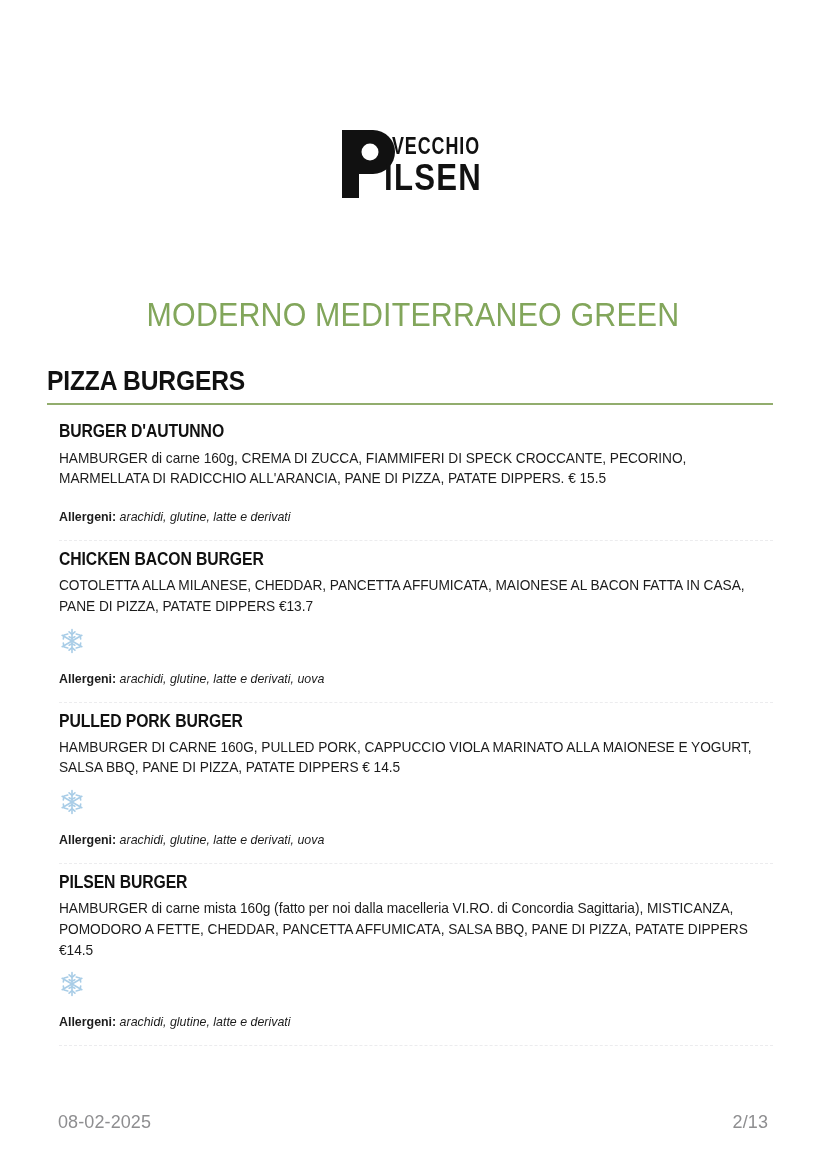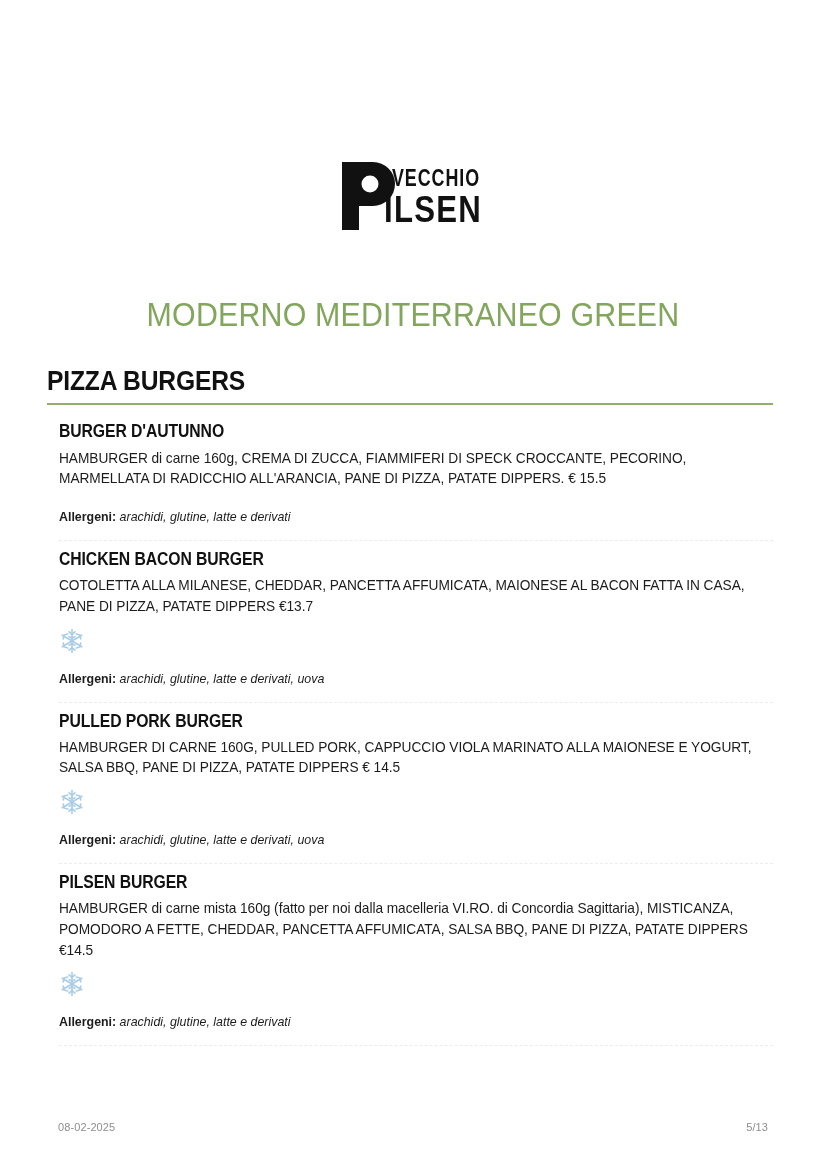--- a/index.html
+++ b/index.html
@@ -40,21 +40,20 @@
     top: 128px;
     left: 0;
     width: 100%;
     display: flex;
     justify-content: center;
   }
   .logo {
     position: relative;
     width: 146px;
     height: 72px;
-    margin-top: 32px;
   }
   .logo svg { display: block; }
 
   
   .doc-title {
     position: absolute;
     top: 296px;
     left: 0;
     width: 100%;
     text-align: center;
@@ -150,21 +149,21 @@
   
   .footer {
     position: absolute;
     left: 58px;
     right: 58px;
     bottom: 36px;
     display: flex;
     justify-content: space-between;
     align-items: center;
     font-family: "Liberation Sans Narrow", "Liberation Sans", sans-serif;
-    font-size: 11px;
+    font-size: 18px;
     color: #8e8e90;
     letter-spacing: 0.1px;
   }
 </style>
 </head>
 <body>
 
 <div class="page">
 
   <div class="watermark"></div>
@@ -288,16 +287,16 @@
       <span class="vals">arachidi, glutine, latte e derivati</span>
     </div>
     <div class="item-sep"></div>
   </div>
 </div>
 
   </div>
 
   <div class="footer">
     <span>08-02-2025</span>
-    <span>5/13</span>
+    <span>2/13</span>
   </div>
 
 </div>
 
 </body></html>

